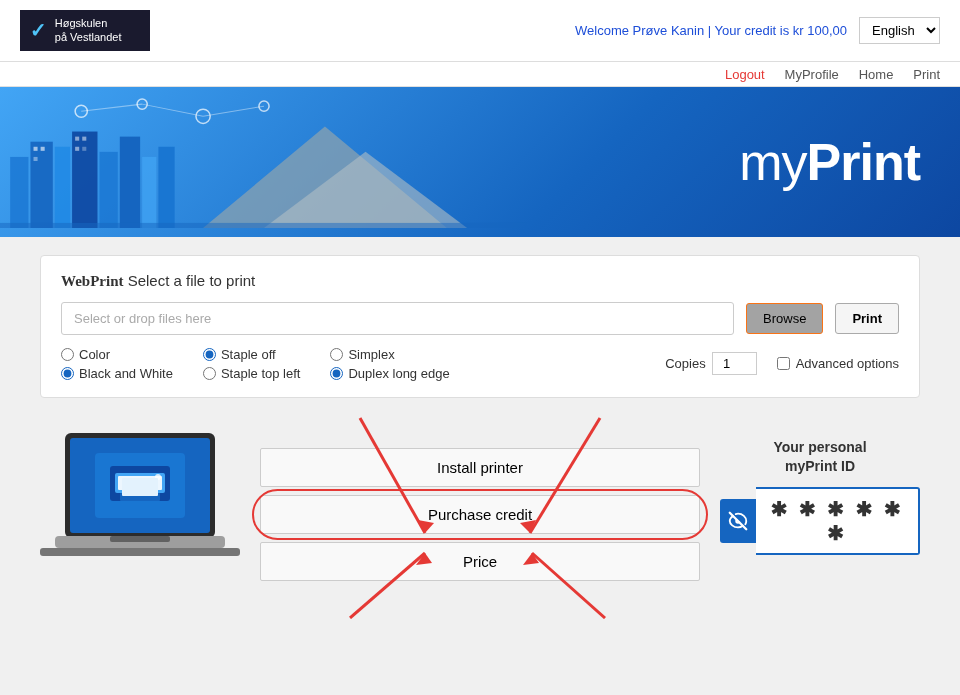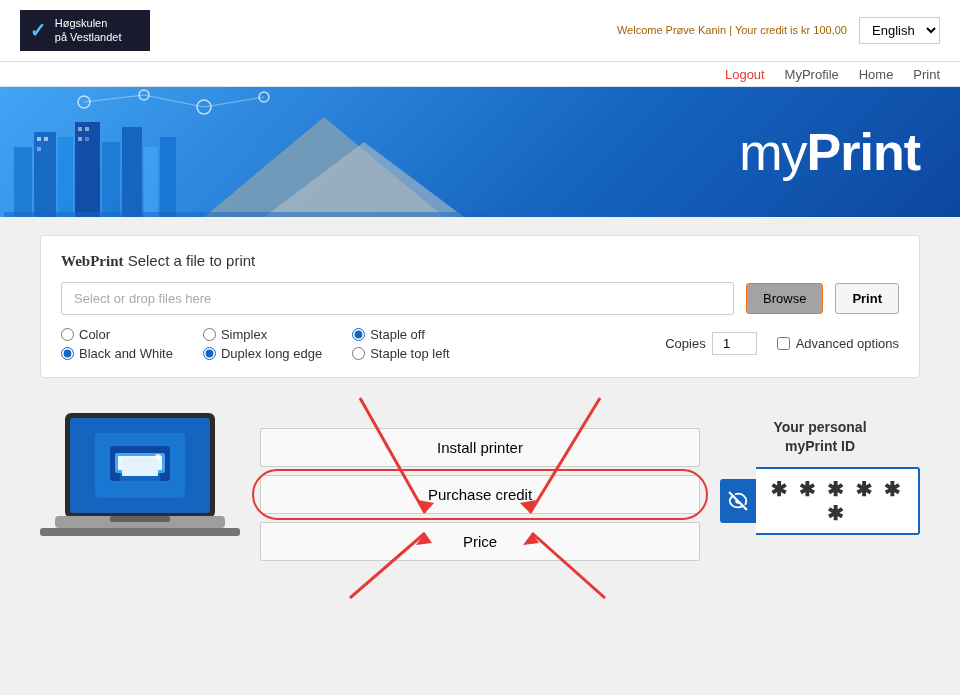--- a/index.html
+++ b/index.html
@@ -31,22 +31,22 @@
     #logo .logo-text {
       font-size: 11px;
       line-height: 1.3;
     }
     #header-right {
       display: flex;
       align-items: center;
       gap: 12px;
     }
     #welcome-text {
-      font-size: 11px;
-      color: #a16207;
+      font-size: 13px;
+      color: #1d4ed8;
     }
     #language-select {
       border: 1px solid #ccc;
       padding: 4px 8px;
       font-size: 13px;
       background: #fff;
       cursor: pointer;
     }
 
     
@@ -60,21 +60,21 @@
       color: #e53935;
       text-decoration: none;
       margin-left: 16px;
       font-size: 13px;
     }
     #nav-bar a.normal { color: #555; }
 
     
     #banner {
       width: 100%;
-      height: 130px;
+      height: 150px;
       background: linear-gradient(135deg, #42a5f5 0%, #1565c0 60%, #0d47a1 100%);
       display: flex;
       align-items: center;
       justify-content: flex-end;
       padding-right: 40px;
       position: relative;
       overflow: hidden;
     }
     #banner-city {
       position: absolute;
@@ -384,36 +384,36 @@
           <input type="radio" name="color" style="">
           <span>Color</span>
         </label>
         <label class="radio-item">
           <input type="radio" name="color" checked="" class="radio-blue" style="">
           <span>Black and White</span>
         </label>
       </div>
       <div class="option-group">
         <label class="radio-item">
+          <input type="radio" name="staple" checked="" class="radio-blue" style="">
+          <span>Staple off</span>
+        </label>
+        <label class="radio-item">
+          <input type="radio" name="staple" style="">
+          <span>Staple top left</span>
+        </label>
+      </div>
+      <div class="option-group">
+        <label class="radio-item">
           <input type="radio" name="duplex" style="">
           <span>Simplex</span>
         </label>
         <label class="radio-item">
           <input type="radio" name="duplex" checked="" class="radio-blue" style="">
           <span>Duplex long edge</span>
-        </label>
-      </div>
-      <div class="option-group">
-        <label class="radio-item">
-          <input type="radio" name="staple" checked="" class="radio-blue" style="">
-          <span>Staple off</span>
-        </label>
-        <label class="radio-item">
-          <input type="radio" name="staple" style="">
-          <span>Staple top left</span>
         </label>
       </div>
       <div id="copies-group">
         <label>Copies</label>
         <input type="number" id="copies-input" value="1" min="1" style="">
       </div>
       <div id="advanced-group">
         <input type="checkbox" style="">
         <label>Advanced options</label>
       </div>

